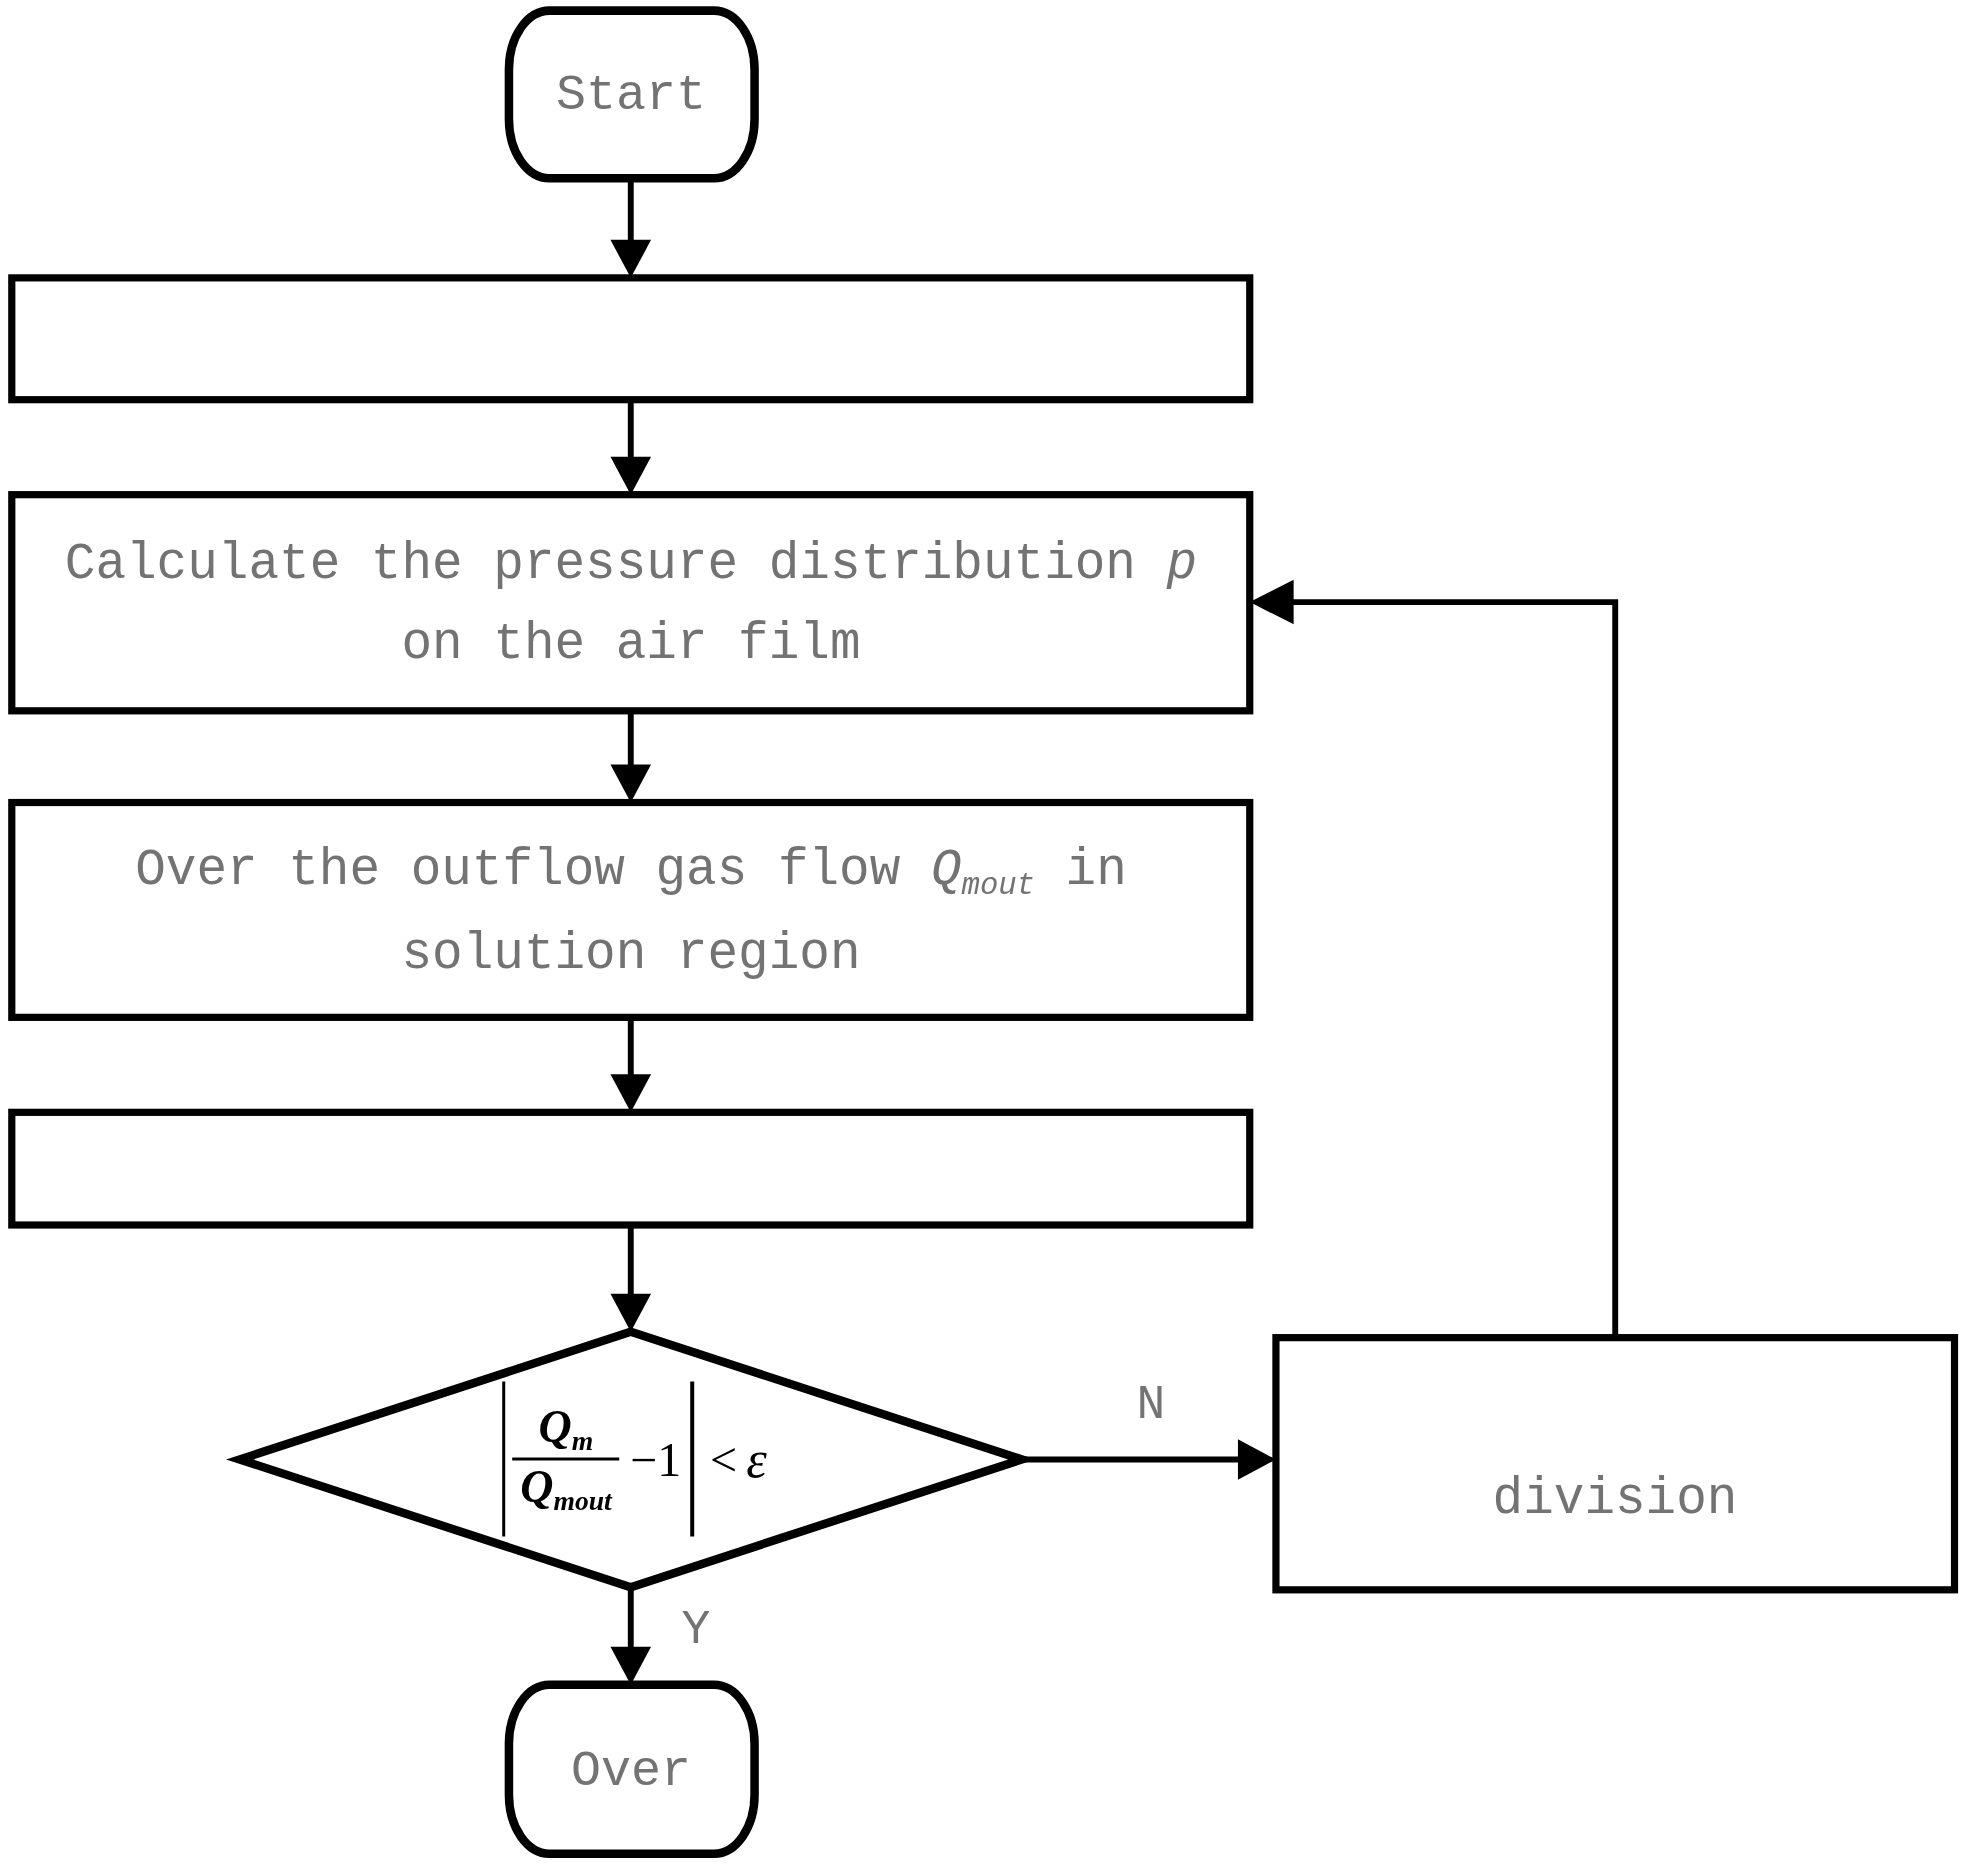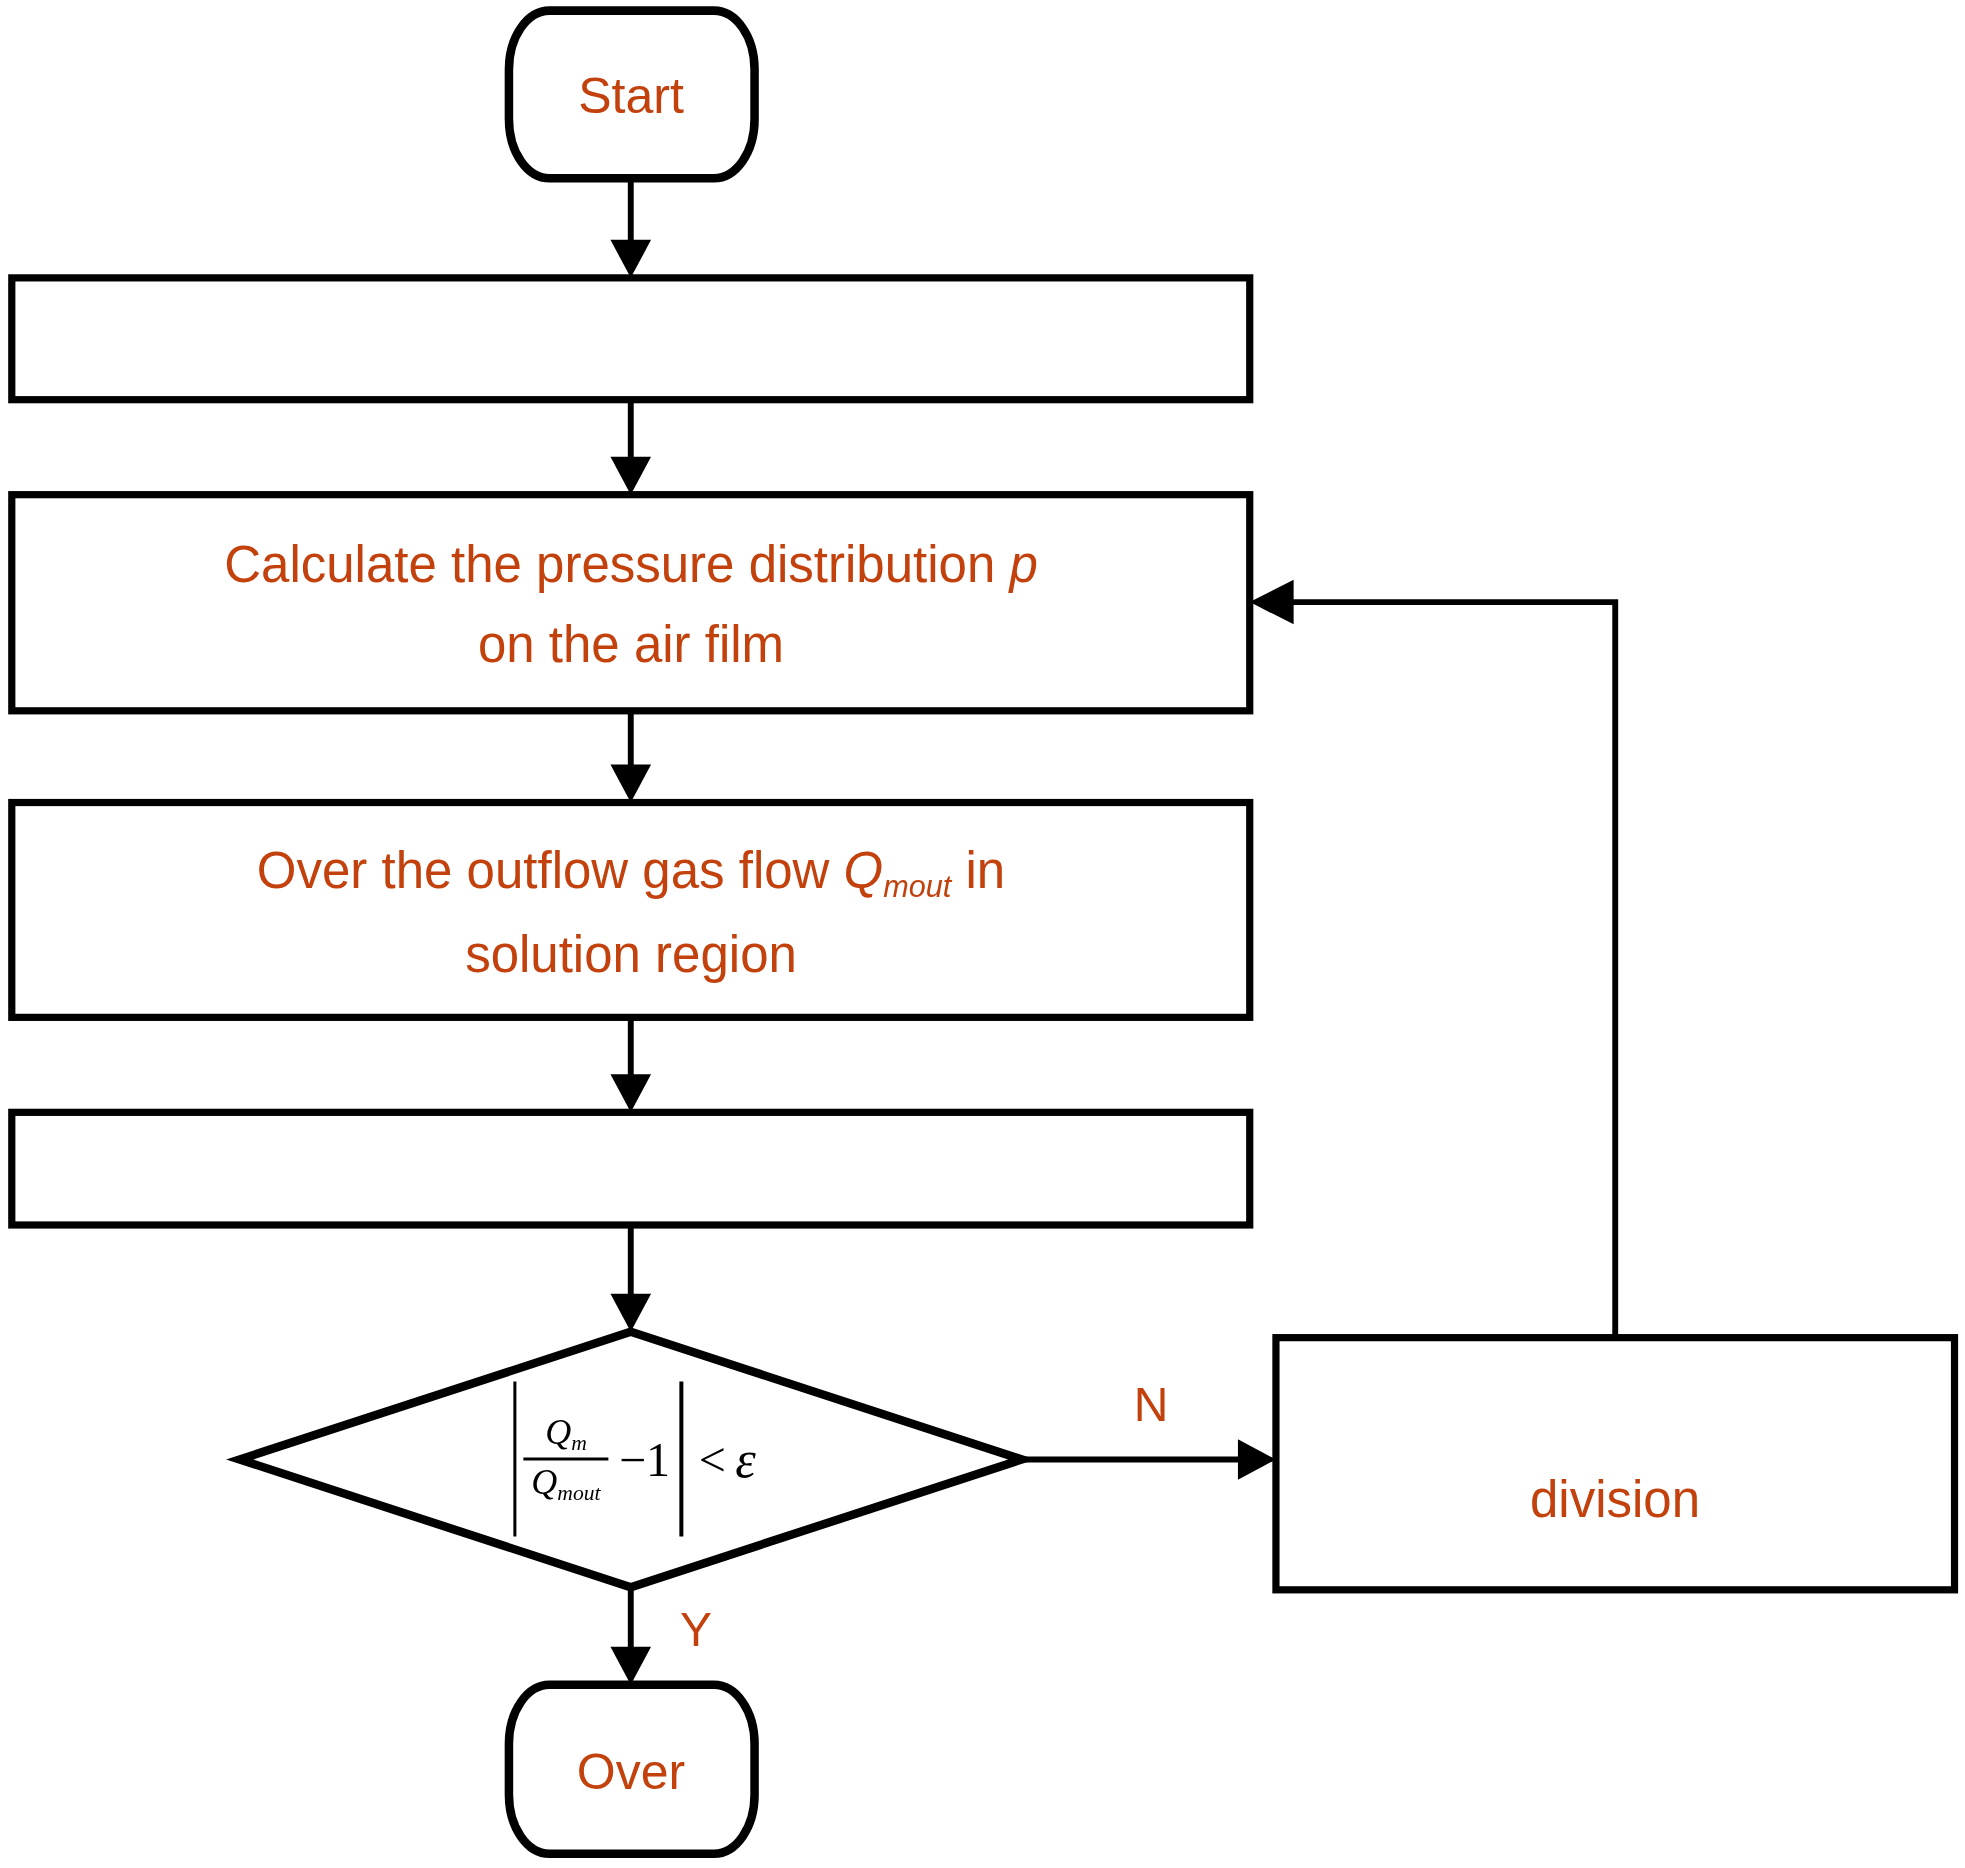--- a/index.html
+++ b/index.html
@@ -42,24 +42,24 @@
     stroke-width: 9;
     fill: none;
   }
   .arrow-head {
     fill: #000000;
     stroke: none;
   }
   
   .txt {
     position: absolute;
-    color: #c2410c;
+    color: #737373;
     line-height: 1.05;
     white-space: nowrap;
-    font-family: Liberation Sans, sans-serif;
+    font-family: Liberation Mono, monospace;
   }
   .txt.center {
     transform: translate(-50%, -50%);
   }
   .t-start, .t-over {
     font-size: 50px;
   }
   .t-body {
     font-size: 51px;
   }
@@ -94,21 +94,22 @@
   }
   .frac {
     display: inline-flex;
     flex-direction: column;
     align-items: center;
     line-height: 1.0;
   }
   .frac .num, .frac .den {
     padding: 2.6px 7.9px;
     font-style: italic;
-    font-size: 36px;
+    font-size: 46px;
+    font-weight: bold;
   }
   .frac .bar {
     width: 100%;
     height: 3.9px;
     background: #000;
   }
   .minus-one {
     font-size: 48px;
     padding-left: 10.5px;
     padding-right: 2.6px;

